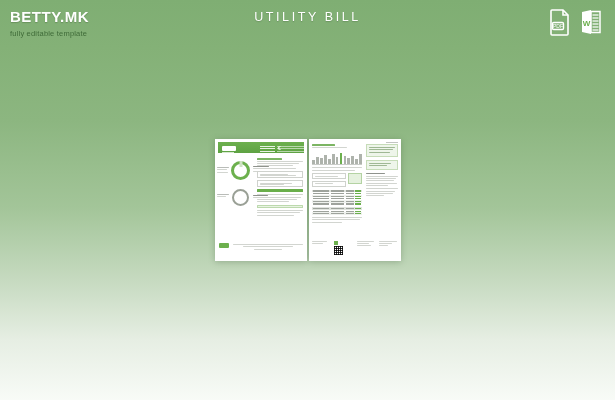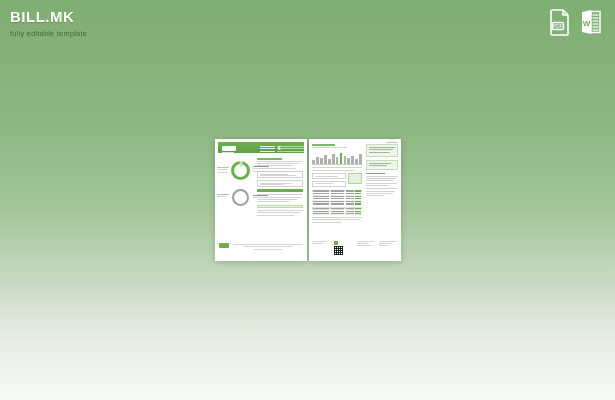--- a/index.html
+++ b/index.html
@@ -122,24 +122,25 @@
         repeating-linear-gradient(0deg,#2d2d2d 0 1px,transparent 1px 2px);
         background-blend-mode: multiply; }
   .sq { width: 4px; height: 4px; background: #6cb04d; margin-bottom: 1.5px; }
 </style>
 </head>
 <body>
 
 <div class="topbar">
 
   <div class="brand">
-    <div class="brand-name">BILL.MK</div>
+    <div class="brand-name">BETTY.MK</div>
     <div class="brand-sub">fully editable template</div>
   </div>
 
+  <div class="page-title">UTILITY BILL</div>
 
   <div class="formats">
     <svg class="fmt-icon" viewBox="0 0 24 28">
       <path d="M4 2 h11 l5 5 v19 a1 1 0 0 1 -1 1 H4 a1 1 0 0 1 -1 -1 V3 a1 1 0 0 1 1 -1 z" fill="none" stroke="#ffffff" stroke-width="1.6"></path>
       <path d="M15 2 v5 h5" fill="none" stroke="#ffffff" stroke-width="1.6"></path>
       <rect x="4.5" y="14.5" width="11" height="7" rx="1.2" fill="none" stroke="#ffffff" stroke-width="1.4"></rect>
       <text x="10" y="20" font-family="Liberation Sans, sans-serif" font-size="5" fill="#ffffff" text-anchor="middle">PDF</text>
     </svg>
 
     <svg class="fmt-icon" viewBox="0 0 24 28">

